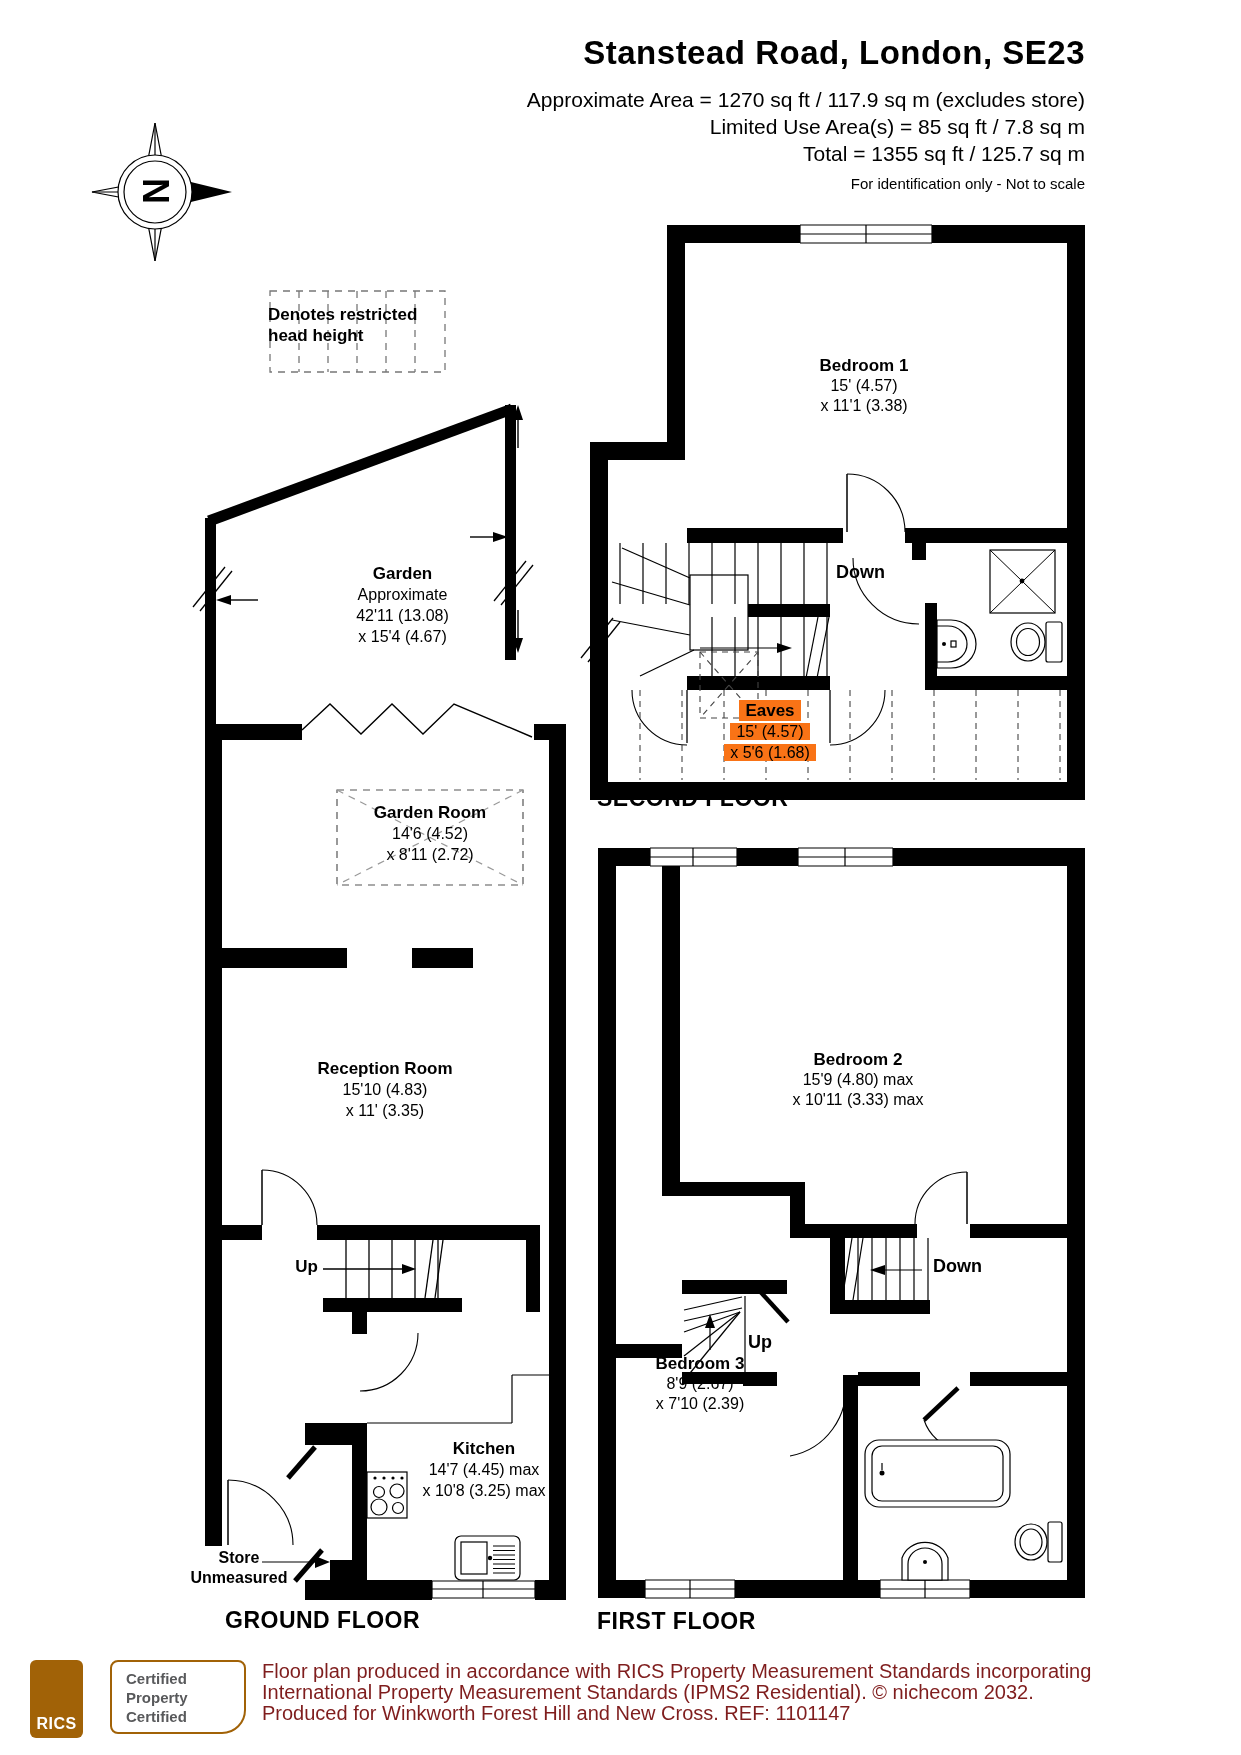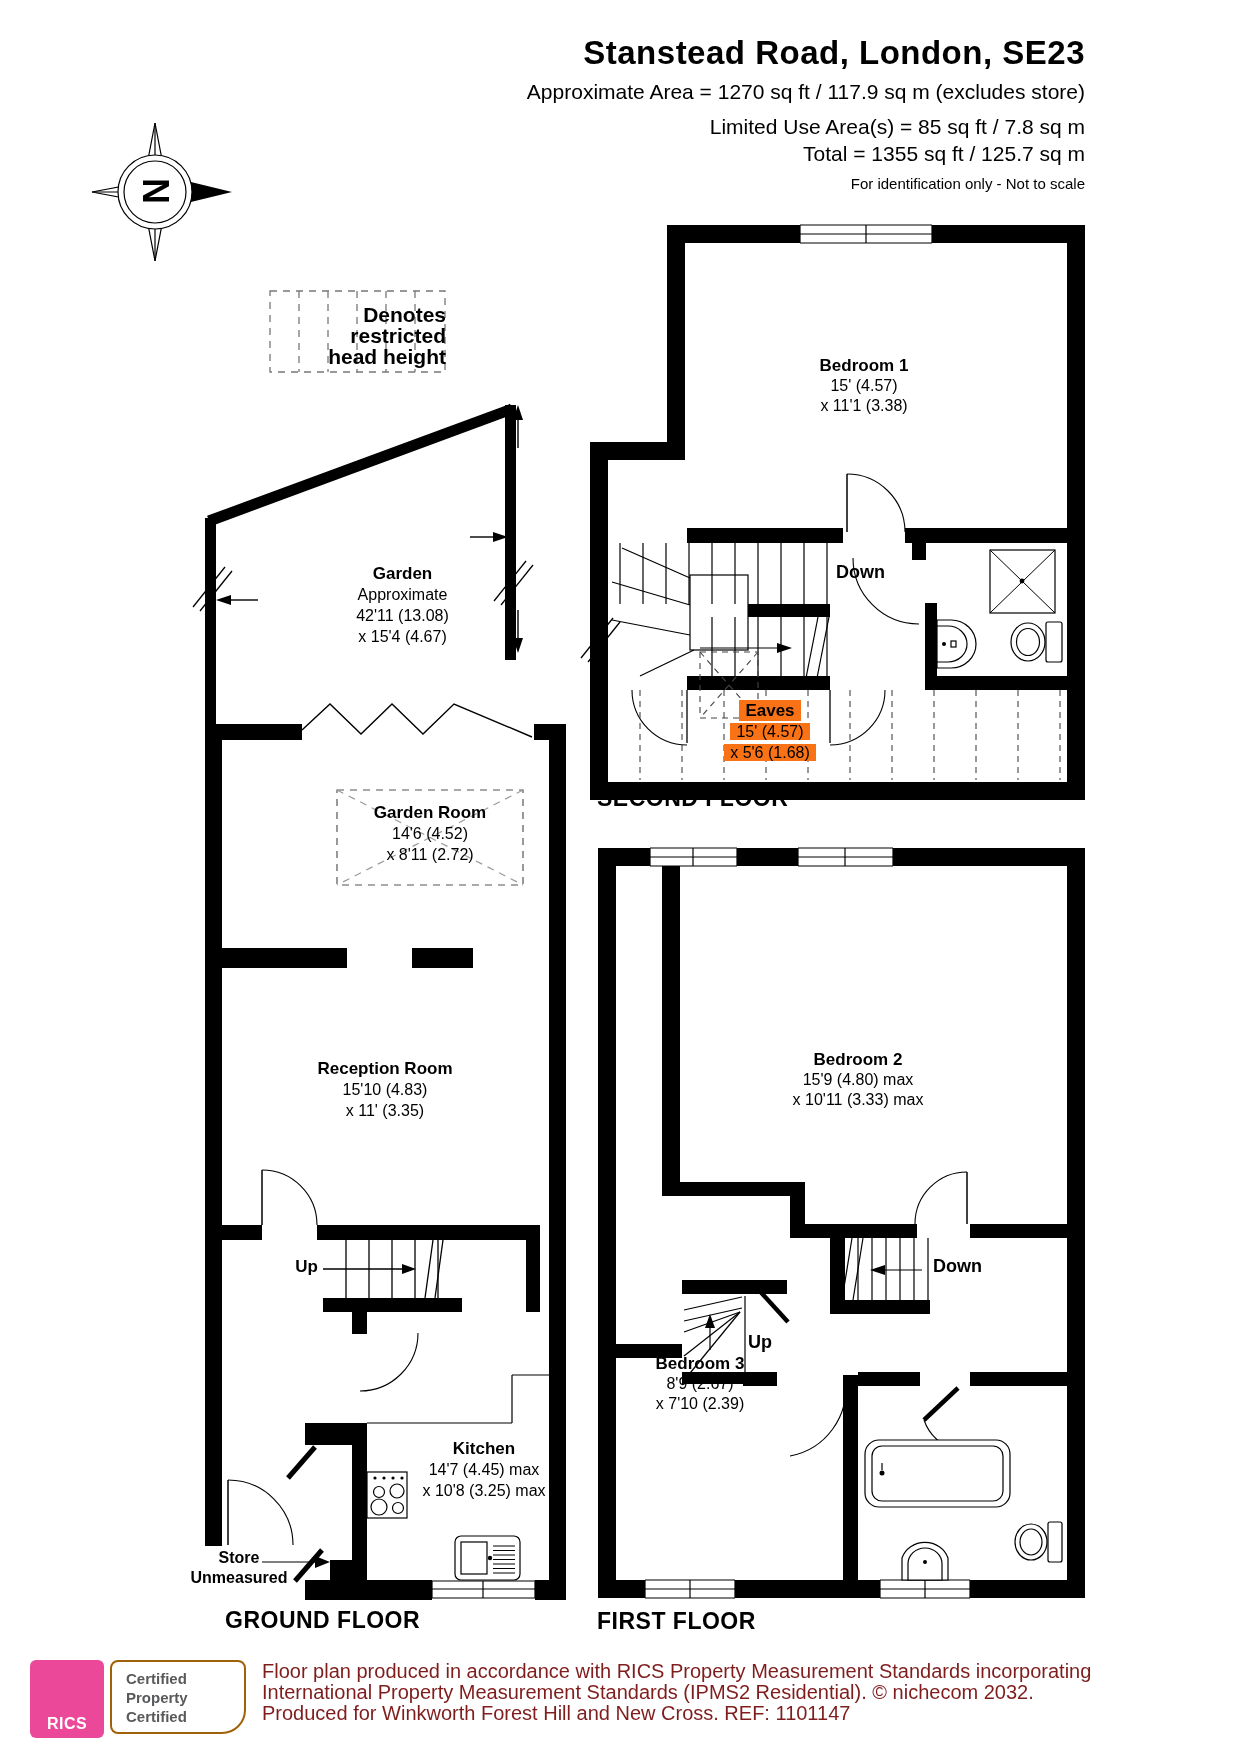--- a/index.html
+++ b/index.html
@@ -6,30 +6,30 @@
   body{
     width:1241px;height:1755px;position:relative;background:#ffffff;
     font-family:"Liberation Sans", sans-serif;color:#000;overflow:hidden;
   }
   #linework{position:absolute;left:0;top:0;width:1241px;height:1755px;}
   .abs{position:absolute;}
   .hdr-title{left:400px;top:34px;width:685px;text-align:right;font-size:33px;font-weight:bold;letter-spacing:.5px;}
   .hdr-line{left:400px;width:685px;text-align:right;font-size:21px;}
   .hdr-note{left:400px;top:175px;width:685px;text-align:right;font-size:15px;}
   .compass-n{left:136px;top:170px;width:38px;text-align:center;font-size:36px;font-weight:bold;transform:rotate(90deg);}
-  .legend-text{left:268px;top:304px;width:178px;text-align:right;font-size:21px;font-weight:bold;line-height:21px;}
+  .legend-text{left:268px;top:304px;width:178px;text-align:left;font-size:17px;font-weight:bold;line-height:21px;}
   .room-label{position:absolute;text-align:center;font-size:16px;line-height:21px;}
   .room-label .rname{font-weight:bold;font-size:17px;}
   .dir-label{position:absolute;font-size:18px;font-weight:bold;}
   .floor-caption{position:absolute;font-size:23px;font-weight:bold;letter-spacing:.5px;}
   .store-label{left:158px;top:1548px;width:162px;text-align:center;font-weight:bold;font-size:16px;line-height:20px;}
   .up-gf{left:268px;top:1257px;width:50px;text-align:right;font-size:17px;font-weight:bold;}
   .eaves-bg{background:#f97316;padding:0 6px;}
   
-  .rics-box{left:30px;top:1660px;width:74px;height:78px;background:#ec4899;border-radius:6px;
+  .rics-box{left:30px;top:1660px;width:53px;height:78px;background:#a16207;border-radius:6px;
             display:flex;flex-direction:column;align-items:center;justify-content:flex-end;}
   .rics-word{color:#fff;font-weight:bold;font-size:16px;letter-spacing:.5px;margin-bottom:5px;}
   .cpm-badge{left:110px;top:1660px;width:136px;height:74px;border:2px solid #a16207;
              border-radius:8px 8px 24px 8px;display:flex;flex-direction:column;justify-content:center;
              padding-left:14px;box-sizing:border-box;}
   .cpm-badge div{font-weight:bold;font-size:15px;line-height:19px;color:#58595b;}
   .ftr-text{left:262px;width:880px;font-size:20px;color:#7f1d1d;line-height:21px;}
 </style>
 </head>
 <body>
@@ -392,21 +392,21 @@
 
   <g stroke="#fff" fill="none" stroke-width="2" stroke-linecap="round">
     <path d="M60,1674 c6,4 6,10 1,13 c6,1 7,8 2,11 c5,2 5,8 0,10"></path>
     <path d="M78,1674 c-6,4 -6,10 -1,13 c-6,1 -7,8 -2,11 c-5,2 -5,8 0,10"></path>
     <circle cx="69" cy="1684" r="4.5" fill="#fff" stroke="none"></circle>
     <path d="M63,1702 c4,3 8,3 12,0"></path>
   </g>
 </svg>
 
 <div class="abs hdr-title">Stanstead Road, London, SE23</div>
-<div class="abs hdr-line" style="top:80px">Approximate Area = 1270 sq ft / 117.9 sq m (excludes store)</div>
+<div class="abs hdr-line" style="top:88px">Approximate Area = 1270 sq ft / 117.9 sq m (excludes store)</div>
 <div class="abs hdr-line" style="top:115px">Limited Use Area(s) = 85 sq ft / 7.8 sq m</div>
 <div class="abs hdr-line" style="top:142px">Total = 1355 sq ft / 125.7 sq m</div>
 <div class="abs hdr-note">For identification only - Not to scale</div>
 
 <div class="abs compass-n">N</div>
 
 <div class="abs legend-text">
   <div>Denotes restricted</div>
   <div>head height</div>
 </div>

